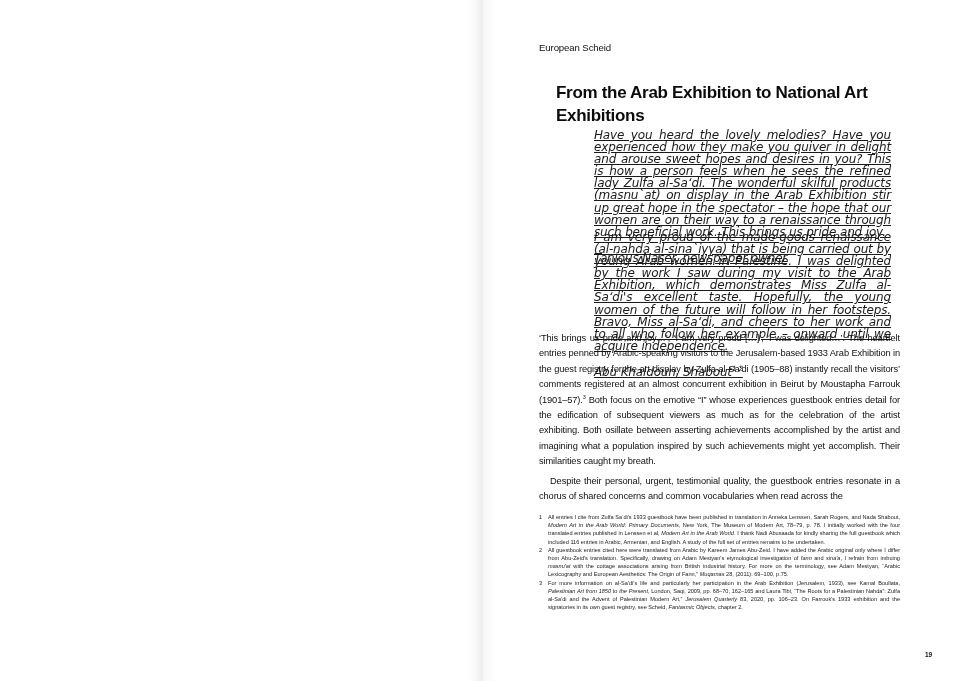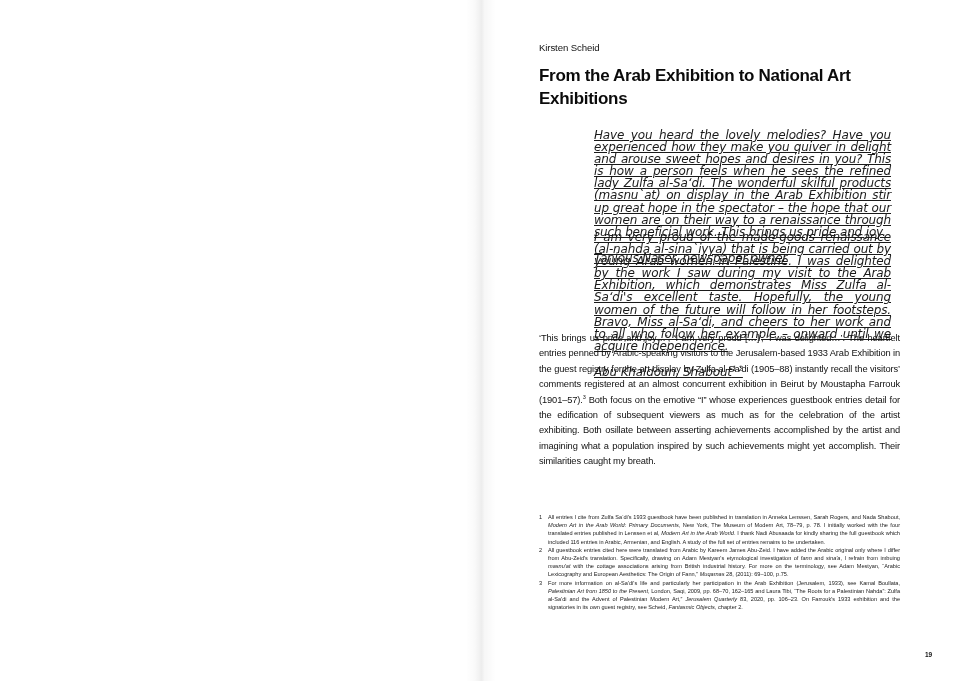--- a/index.html
+++ b/index.html
@@ -23,21 +23,21 @@
         rgba(0,0,0,0) 100%);
       pointer-events: none;
     }
     .author {
       position: absolute; left: 539px; top: 42px;
       font-size: 9.6px; letter-spacing: -0.1px; color: #111;
     }
     .title {
       position: absolute; left: 539px; top: 64px; width: 370px;
       font-size: 17px; font-weight: bold; line-height: 23px; letter-spacing: -0.3px; color: #0b0b0b;
-      margin: 0;
+      margin: 17px;
     }
     .quote {
       position: absolute; left: 594px; width: 297px;
       font-family: "DejaVu Sans", sans-serif;
       font-style: italic; font-size: 12px; line-height: 12.1px; color: #1a1a1a;
       text-align: justify; letter-spacing: -0.15px; text-decoration: underline;
     }
     .quote p { margin: 0; }
     .quote .attrib { margin-top: 14px; text-align: left; }
     .quote1 { top: 129px; }
@@ -63,35 +63,36 @@
     }
   </style>
 </head>
 <body>
 
 <div class="spread">
   <div class="page-left"></div>
   <div class="page-right"></div>
   <div class="spine"></div>
 
-  <div class="author">Kirsten Scheid</div>
+  <div class="author">European Scheid</div>
   <h1 class="title">From the Arab Exhibition to National Art Exhibitions</h1>
 
   <div class="quote quote1">
     <p>Have you heard the lovely melodies? Have you experienced how they make you quiver in delight and arouse sweet hopes and desires in you? This is how a person feels when he sees the refined lady Zulfa al-Sa‘di. The wonderful skilful products (masnu`at) on display in the Arab Exhibition stir up great hope in the spectator – the hope that our women are on their way to a renaissance through such beneficial work. This brings us pride and joy.</p>
     <p class="attrib">Tanious Naser, newspaper owner</p>
   </div>
 
   <div class="quote quote2">
     <p>I am very proud of the made-goods renaissance (al-nahda al-sina`iyya) that is being carried out by young Arab women in Palestine. I was delighted by the work I saw during my visit to the Arab Exhibition, which demonstrates Miss Zulfa al-Sa‘di's excellent taste. Hopefully, the young women of the future will follow in her footsteps. Bravo, Miss al-Sa‘di, and cheers to her work and to all who follow her example – onward until we acquire independence.</p>
     <p class="attrib"><span>Abu Khaldoun, Shabout</span><sup>1 2</sup></p>
   </div>
 
   <div class="body-text">
     <p><span>‘This brings us pride and joy…’, ‘I am very proud […]’, ‘I was delighted…’. The heartfelt entries penned by Arabic-speaking visitors to the Jerusalem-based 1933 Arab Exhibition in the guest registry for the art display by Zulfa al-Sa‘di (1905–88) instantly recall the visitors’ comments registered at an almost concurrent exhibition in Beirut by Moustapha Farrouk (1901–57).</span><sup>3</sup><span> Both focus on the emotive “I” whose experiences guestbook entries detail for the edification of subsequent viewers as much as for the celebration of the artist exhibiting. Both osillate between asserting achievements accomplished by the artist and imagining what a population inspired by such achievements might yet accomplish. Their similarities caught my breath.</span></p>
+    <p>Despite their personal, urgent, testimonial quality, the guestbook entries resonate in a chorus of shared concerns and common vocabularies when read across the</p>
   </div>
 
   <div class="footnotes">
     <div class="fn">
       <span class="fn-num">1</span>
       <span class="fn-text"><span>All entries I cite from Zulfa Sa‘di's 1933 guestbook have been published in translation in Anneka Lenssen, Sarah Rogers, and Nada Shabout, </span><i>Modern Art in the Arab World: Primary Documents</i><span>, New York, The Museum of Modern Art, 78–79, p. 78. I initially worked with the four translated entries published in Lenssen et al, </span><i>Modern Art in the Arab World</i><span>. I thank Nadi Abusaada for kindly sharing the full guestbook which included 116 entries in Arabic, Armenian, and English. A study of the full set of entries remains to be undertaken.</span></span>
     </div>
     <div class="fn">
       <span class="fn-num">2</span>
       <span class="fn-text"><span>All guestbook entries cited here were translated from Arabic by Kareem James Abu-Zeid. I have added the Arabic original only where I differ from Abu-Zeid's translation. Specifically, drawing on Adam Mestyan's etymological investigation of </span><i>fann</i><span> and </span><i>sina'a</i><span>, I refrain from imbuing </span><i>masnu'at</i><span> with the cottage associations arising from British industrial history. For more on the terminology, see Adam Mestyan, “Arabic Lexicography and European Aesthetics: The Origin of Fann,” </span><i>Muqarnas</i><span> 28, (2011): 69–100, p.75.</span></span>

